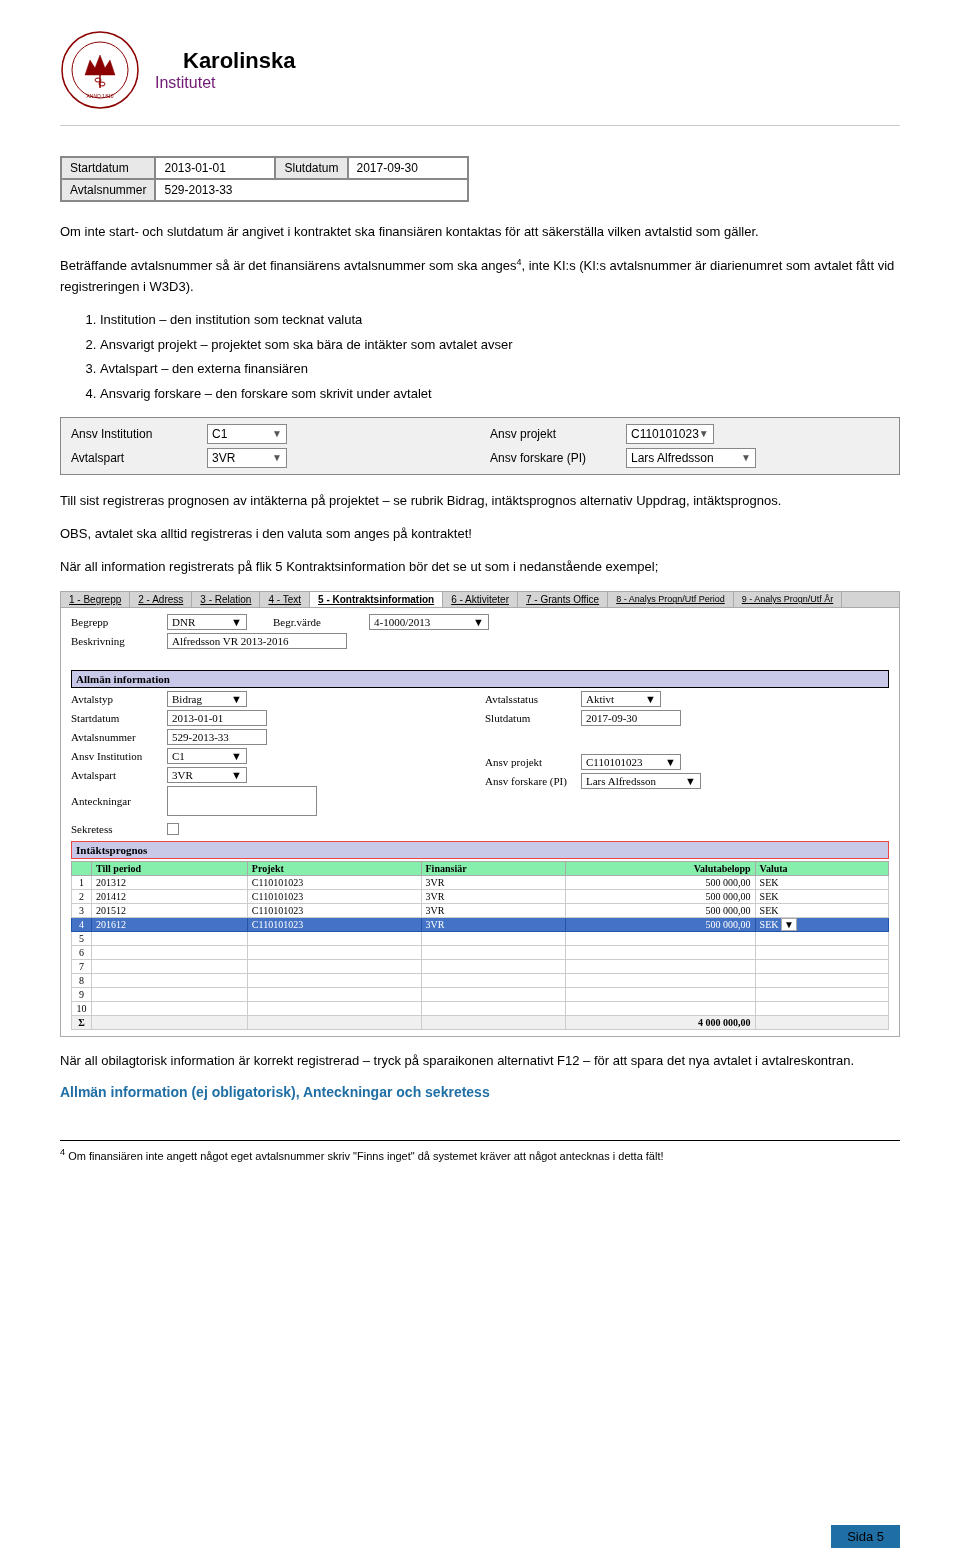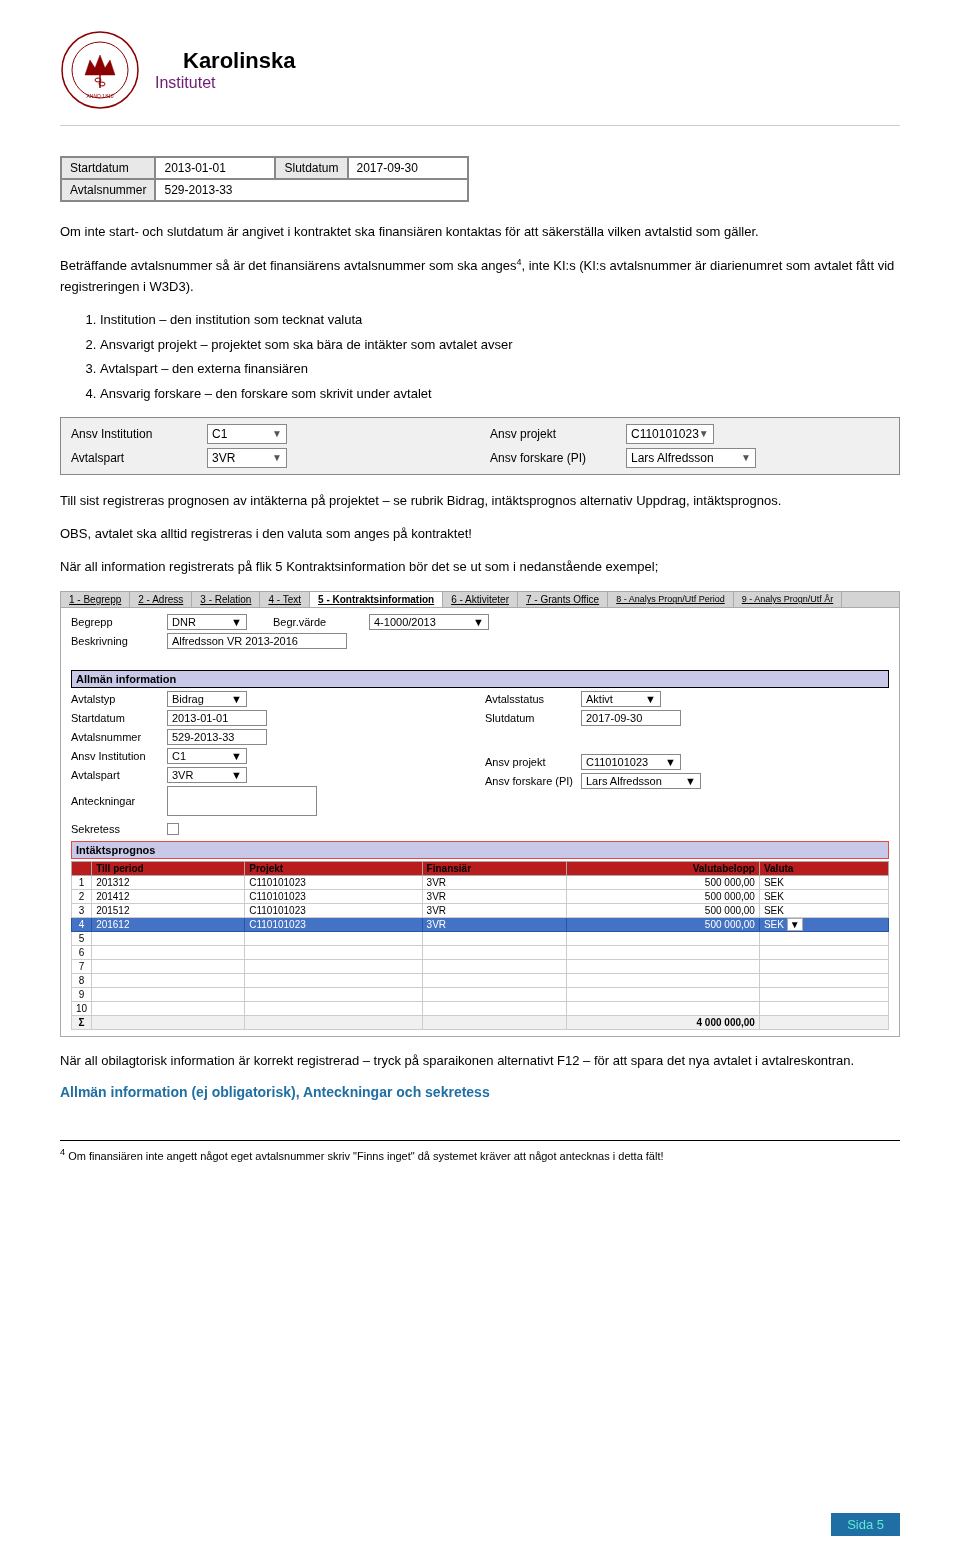--- a/index.html
+++ b/index.html
@@ -150,20 +150,21 @@
     }
     .form-screenshot .tab.active {
       background: #fff;
       font-weight: bold;
     }
     .form-screenshot .tab.underline {
       text-decoration: underline;
     }
     .form-screenshot .form-body {
       padding: 6px 10px;
+      font-family: Liberation Serif, serif;
     }
     .form-screenshot .row {
       display: flex;
       align-items: center;
       margin-bottom: 3px;
       gap: 6px;
     }
     .form-screenshot .lbl {
       font-size: 11px;
       min-width: 90px;
@@ -212,21 +213,21 @@
       font-size: 11px;
       border: 1px solid #ef4444;
       margin-bottom: 2px;
     }
     .form-screenshot .income-table {
       width: 100%;
       border-collapse: collapse;
       font-size: 10px;
     }
     .form-screenshot .income-table th {
-      background: #b91c1c;
+      background: #86efac;
       border: 1px solid #aaa;
       padding: 1px 4px;
       text-align: left;
       font-weight: bold;
     }
     .form-screenshot .income-table th.right {
       text-align: right;
     }
     .form-screenshot .income-table td {
       border: 1px solid #ccc;
@@ -611,13 +612,13 @@
 
   
   <div class="footer-line">
     <p>
       <sup>4</sup>
       <span>Om finansiären inte angett något eget avtalsnummer skriv "Finns inget" då systemet kräver att något antecknas i detta fält!</span>
     </p>
   </div>
 </div>
 
-<div class="page-number" style="position:absolute; bottom:32px; right:60px; background:#1f6fa5; color:#5eead4; padding:4px 16px; font-size:13px;">Sida 5</div>
+<div class="page-number" style="position:absolute; bottom:20px; right:60px; background:#1f6fa5; color:#000000; padding:4px 16px; font-size:13px;">Sida 5</div>
 
 </body></html>

